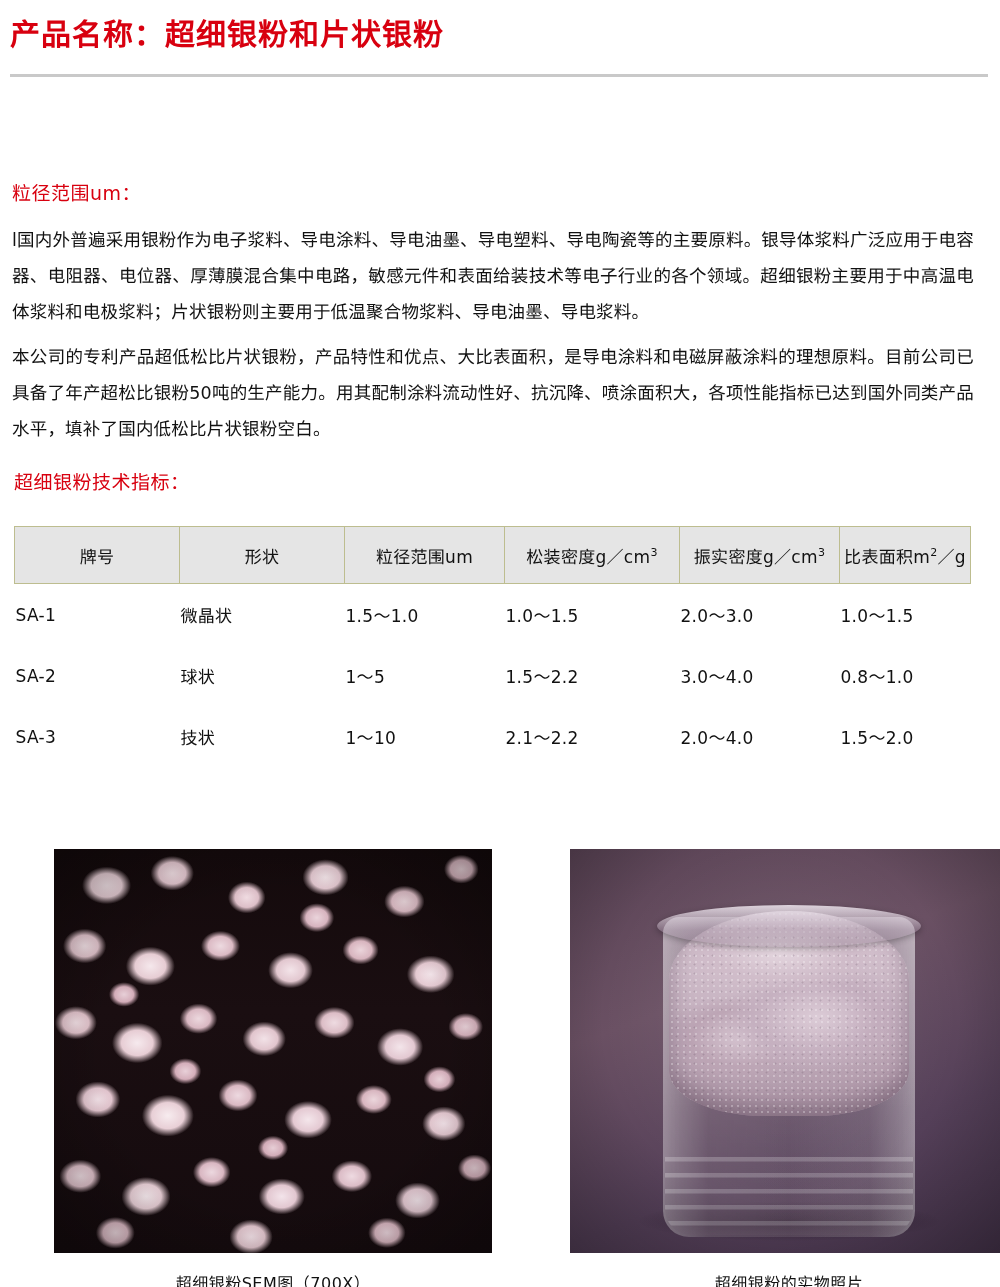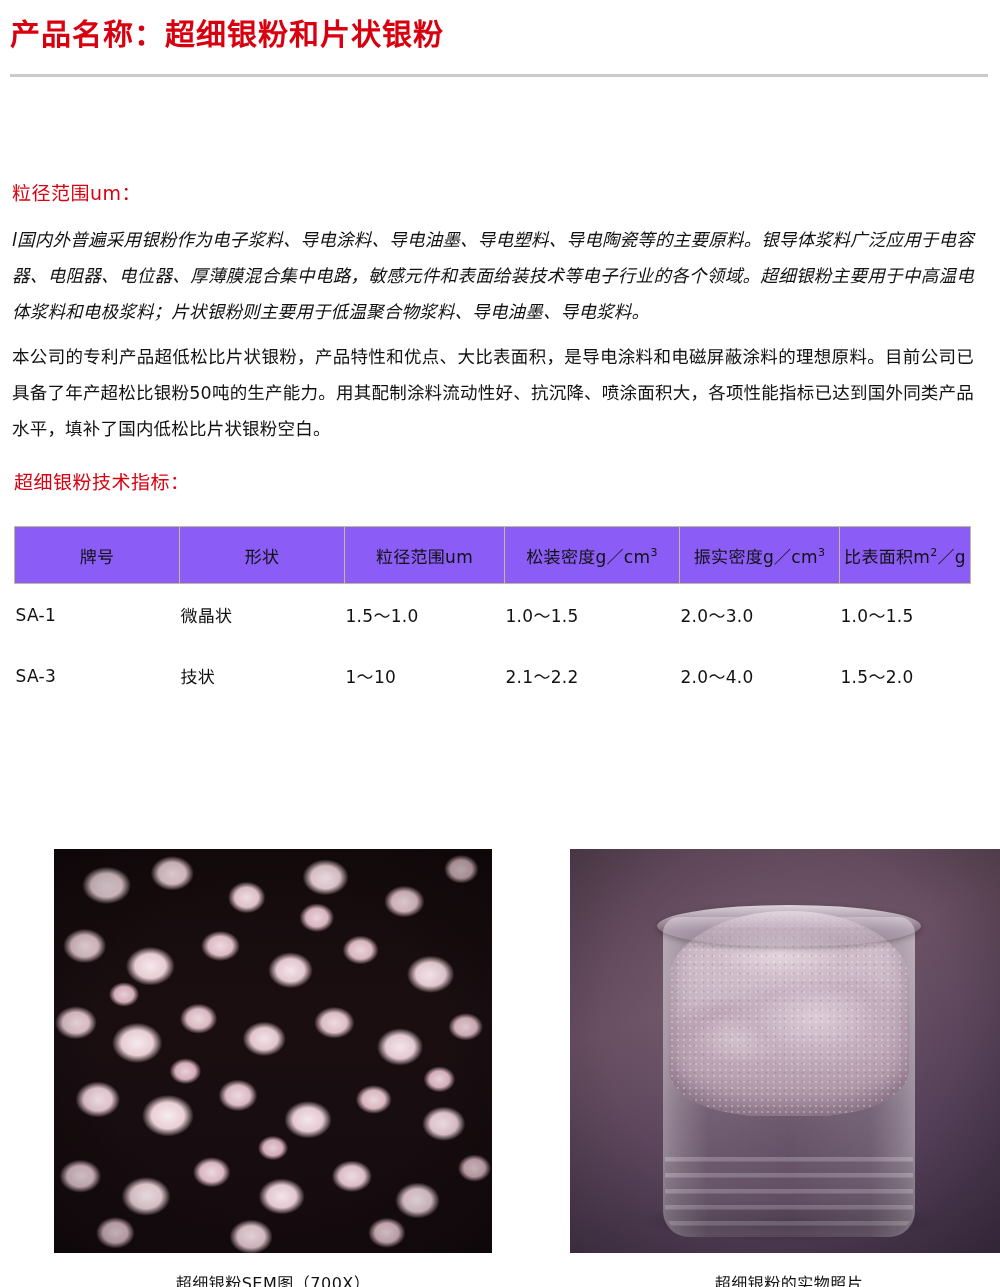--- a/index.html
+++ b/index.html
@@ -68,37 +68,37 @@
   .body-para {
     position: absolute;
     left: 12px;
     width: 962px;
     font-size: 17.5px;
     line-height: 36px;
     color: #111111;
     text-align: justify;
     letter-spacing: 0.2px;
   }
-  #para-1 { top: 222px; font-style: italic; }
+  #para-1 { top: 222px; }
   #para-2 { top: 339px; }
 
   
   .spec-table-wrap {
     position: absolute;
     left: 14px;
     top: 526px;
     width: 956px;
   }
   table.spec-table {
     border-collapse: collapse;
     width: 956px;
     table-layout: fixed;
   }
   table.spec-table th {
-    background: #8b5cf6;
+    background: #e5e5e5;
     border: 1px solid #bdbd8f;
     font-size: 17px;
     font-weight: normal;
     color: #111;
     height: 54px;
     text-align: center;
     vertical-align: middle;
     letter-spacing: 0.3px;
   }
   table.spec-table td {
@@ -320,20 +320,28 @@
       <tbody>
         <tr>
           <td>SA-1</td>
           <td>微晶状</td>
           <td>1.5～1.0</td>
           <td>1.0～1.5</td>
           <td>2.0～3.0</td>
           <td>1.0～1.5</td>
         </tr>
         <tr>
+          <td>SA-2</td>
+          <td>球状</td>
+          <td>1～5</td>
+          <td>1.5～2.2</td>
+          <td>3.0～4.0</td>
+          <td>0.8～1.0</td>
+        </tr>
+        <tr>
           <td>SA-3</td>
           <td>技状</td>
           <td>1～10</td>
           <td>2.1～2.2</td>
           <td>2.0～4.0</td>
           <td>1.5～2.0</td>
         </tr>
       </tbody>
     </table>
   </div>

